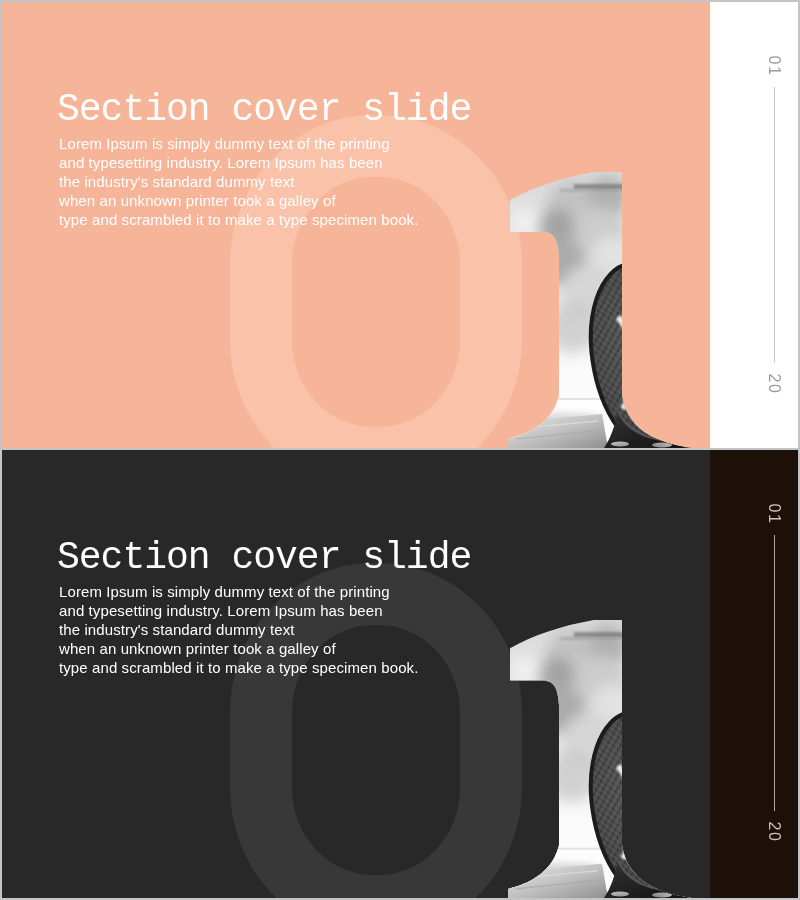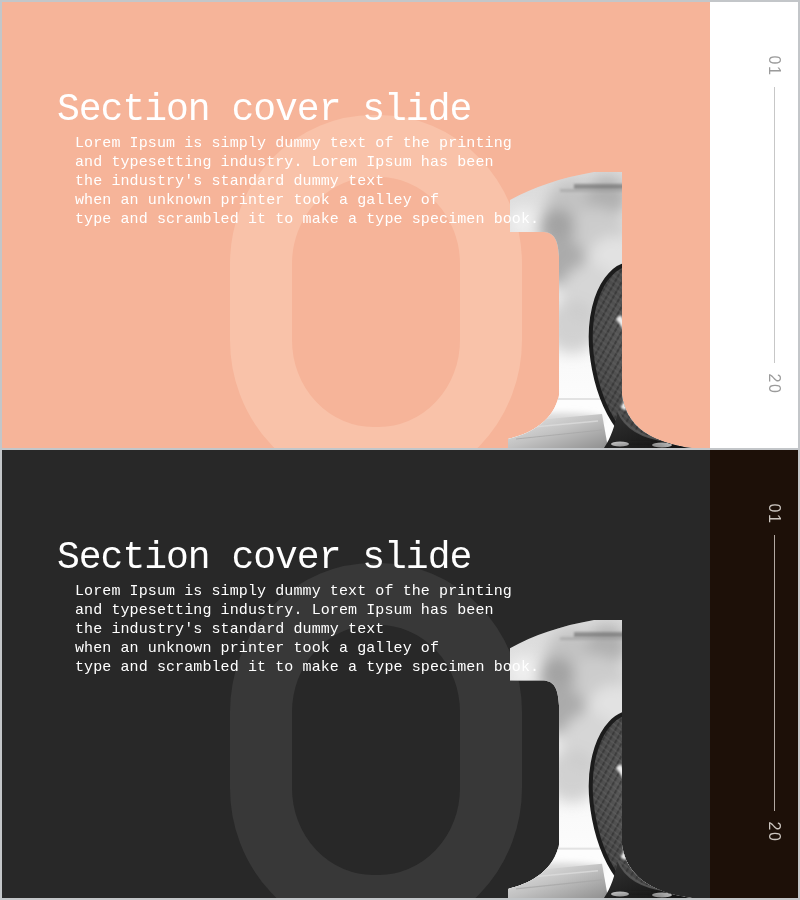--- a/index.html
+++ b/index.html
@@ -38,25 +38,24 @@
   .slide-title{
     position:absolute;left:55px;top:64px;
     font-size:38px;line-height:1;
     letter-spacing:-1px;
     font-weight:normal;
     white-space:nowrap;
     font-family:Liberation Mono, monospace;
   }
   .slide-body{
     position:absolute;left:57px;top:132px;
-    font-family:Liberation Mono, monospace;
+    font-family:Liberation Sans, sans-serif;
     font-size:15px;line-height:19px;
     letter-spacing:0.1px;
     white-space:nowrap;
-    margin-left:16px;
   }
   .marker-col{
     position:absolute;top:46px;right:13px;width:22px;
     display:flex;flex-direction:column;align-items:center;
   }
   .vlabel{
     height:36px;width:22px;
     display:flex;align-items:center;justify-content:center;
   }
   .vlabel span{

